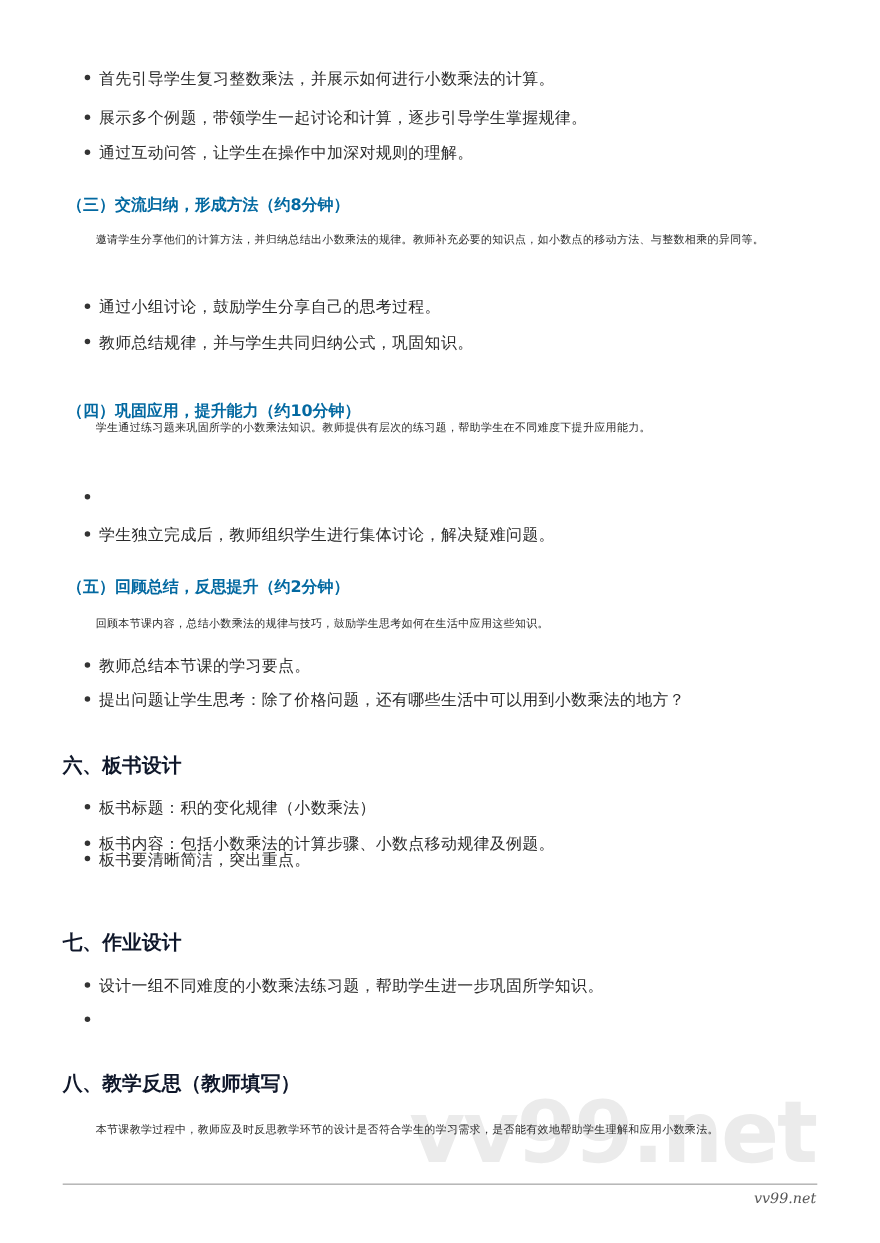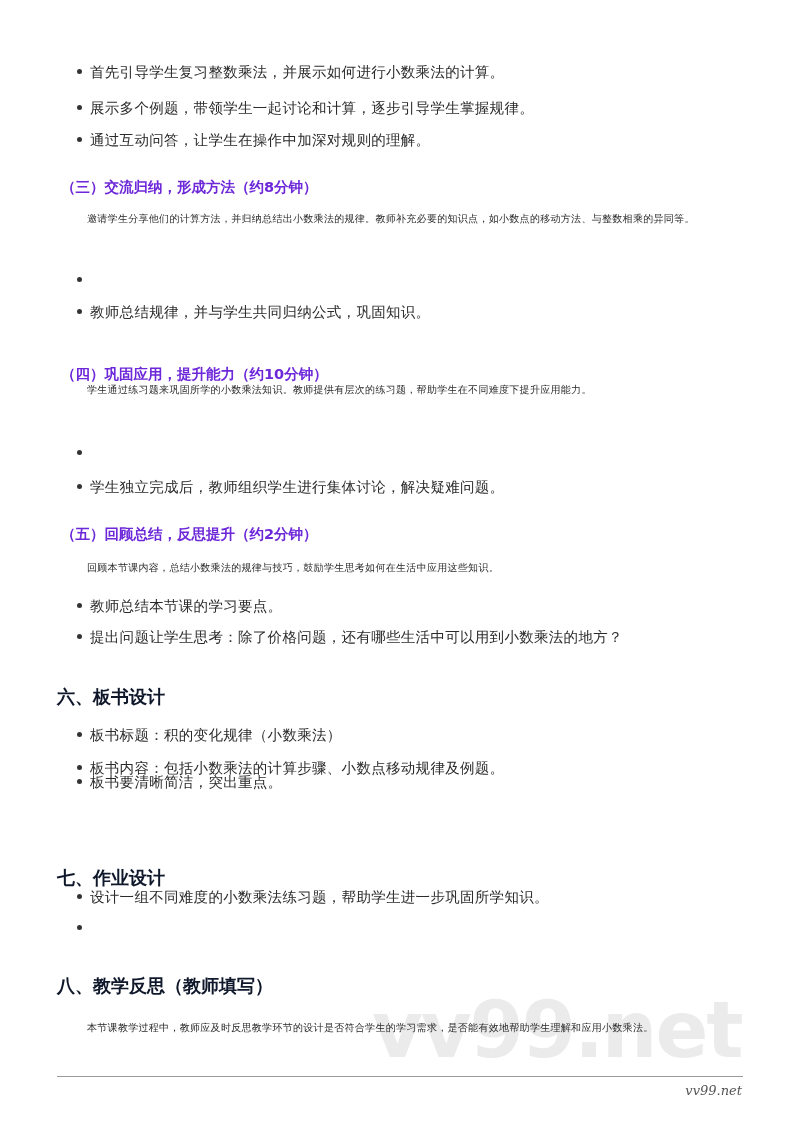--- a/index.html
+++ b/index.html
@@ -40,21 +40,21 @@
       position: relative;
       top: -2px;
     }
     .subhead {
       position: absolute;
       left: 4px;
       font-family: "DejaVu Sans", "Liberation Sans", sans-serif;
       font-weight: bold;
       font-size: 14.5px;
       line-height: 20px;
-      color: #6d28d9;
+      color: #0369a1;
       white-space: nowrap;
     }
     .heading {
       position: absolute;
       left: 0;
       font-family: "DejaVu Sans", "Liberation Sans", sans-serif;
       font-weight: bold;
       font-size: 18px;
       line-height: 24px;
       color: #0f172a;
@@ -115,21 +115,21 @@
   <div class="bullet" style="top:98px;">
     <span class="dot"></span><span>展示多个例题，带领学生一起讨论和计算，逐步引导学生掌握规律。</span>
   </div>
   <div class="bullet" style="top:130px;">
     <span class="dot"></span><span>通过互动问答，让学生在操作中加深对规则的理解。</span>
   </div>
 
   <div class="subhead" style="top:177px;">（三）交流归纳，形成方法（约8分钟）</div>
   <div class="para" style="top:207px;">邀请学生分享他们的计算方法，并归纳总结出小数乘法的规律。教师补充必要的知识点，如小数点的移动方法、与整数相乘的异同等。</div>
   <div class="bullet" style="top:270px;">
-    <span class="dot"></span>
+    <span class="dot"></span><span>通过小组讨论，鼓励学生分享自己的思考过程。</span>
   </div>
   <div class="bullet" style="top:302px;">
     <span class="dot"></span><span>教师总结规律，并与学生共同归纳公式，巩固知识。</span>
   </div>
 
   <div class="subhead" style="top:348px;margin-top:16px;">（四）巩固应用，提升能力（约10分钟）</div>
   <div class="para" style="top:378px;">学生通过练习题来巩固所学的小数乘法知识。教师提供有层次的练习题，帮助学生在不同难度下提升应用能力。</div>
   <div class="bullet" style="top:443px;">
     <span class="dot"></span>
   </div>
@@ -150,21 +150,21 @@
   <div class="bullet" style="top:725px;">
     <span class="dot"></span><span>板书标题：积的变化规律（小数乘法）</span>
   </div>
   <div class="bullet" style="top:758px;">
     <span class="dot"></span><span>板书内容：包括小数乘法的计算步骤、小数点移动规律及例题。</span>
   </div>
   <div class="bullet" style="top:772px;">
     <span class="dot"></span><span>板书要清晰简洁，突出重点。</span>
   </div>
 
-  <div class="heading" style="top:866px;">七、作业设计</div>
+  <div class="heading" style="top:846px;">七、作业设计</div>
   <div class="bullet" style="top:887px;">
     <span class="dot"></span><span>设计一组不同难度的小数乘法练习题，帮助学生进一步巩固所学知识。</span>
   </div>
   <div class="bullet" style="top:918px;">
     <span class="dot"></span>
   </div>
 
   <div class="heading" style="top:974px;">八、教学反思（教师填写）</div>
   <div class="para" style="top:1016px;">本节课教学过程中，教师应及时反思教学环节的设计是否符合学生的学习需求，是否能有效地帮助学生理解和应用小数乘法。</div>
 </div>

